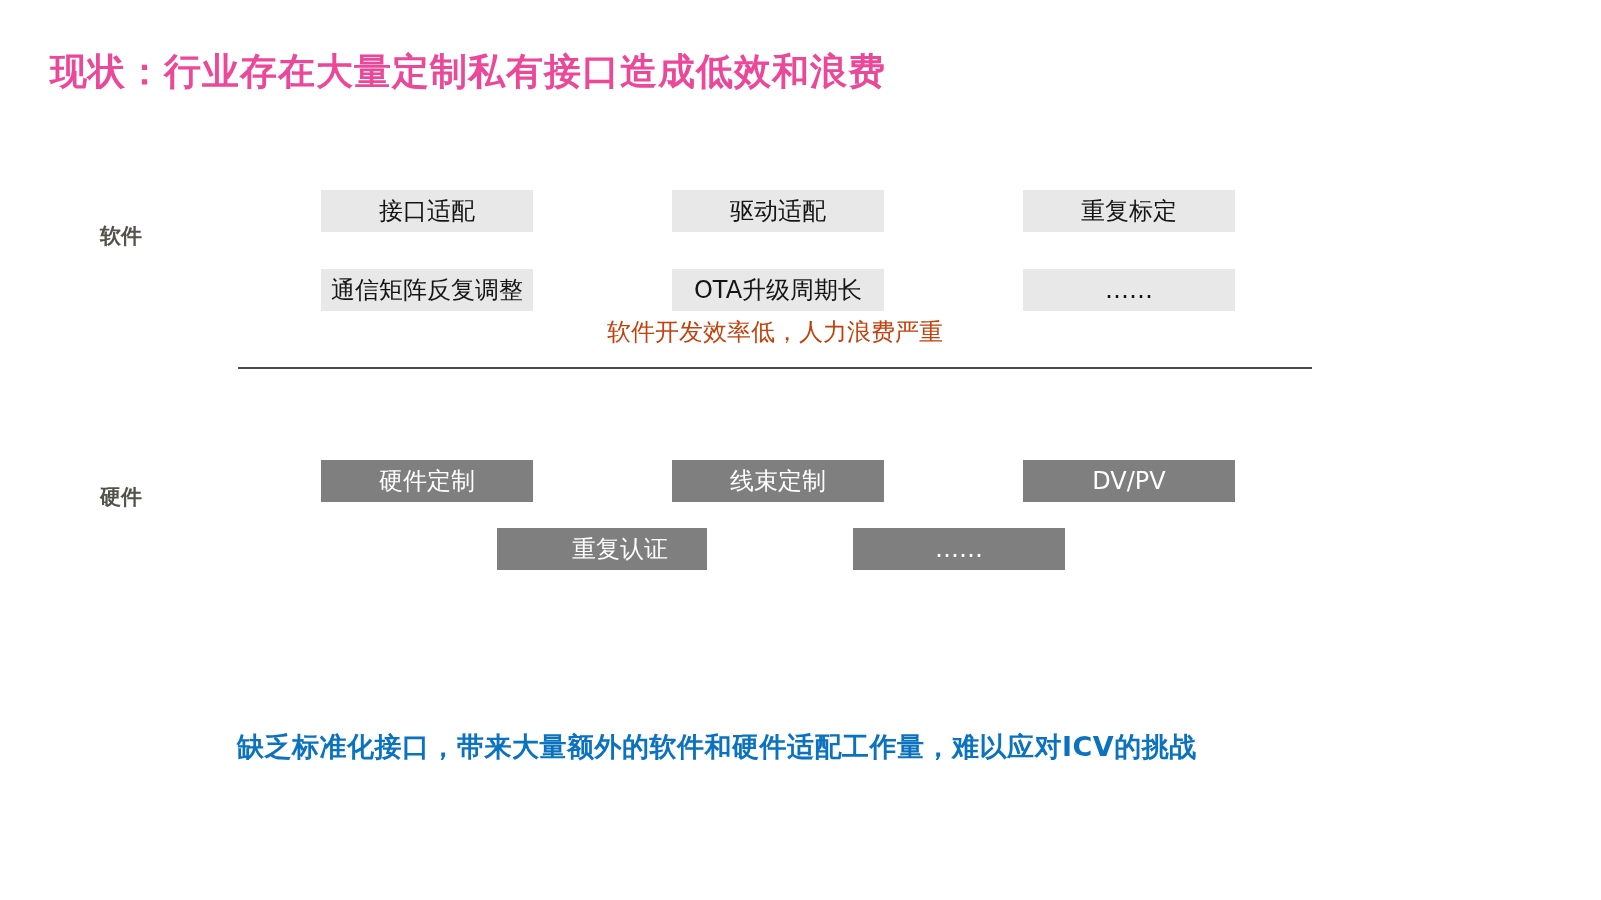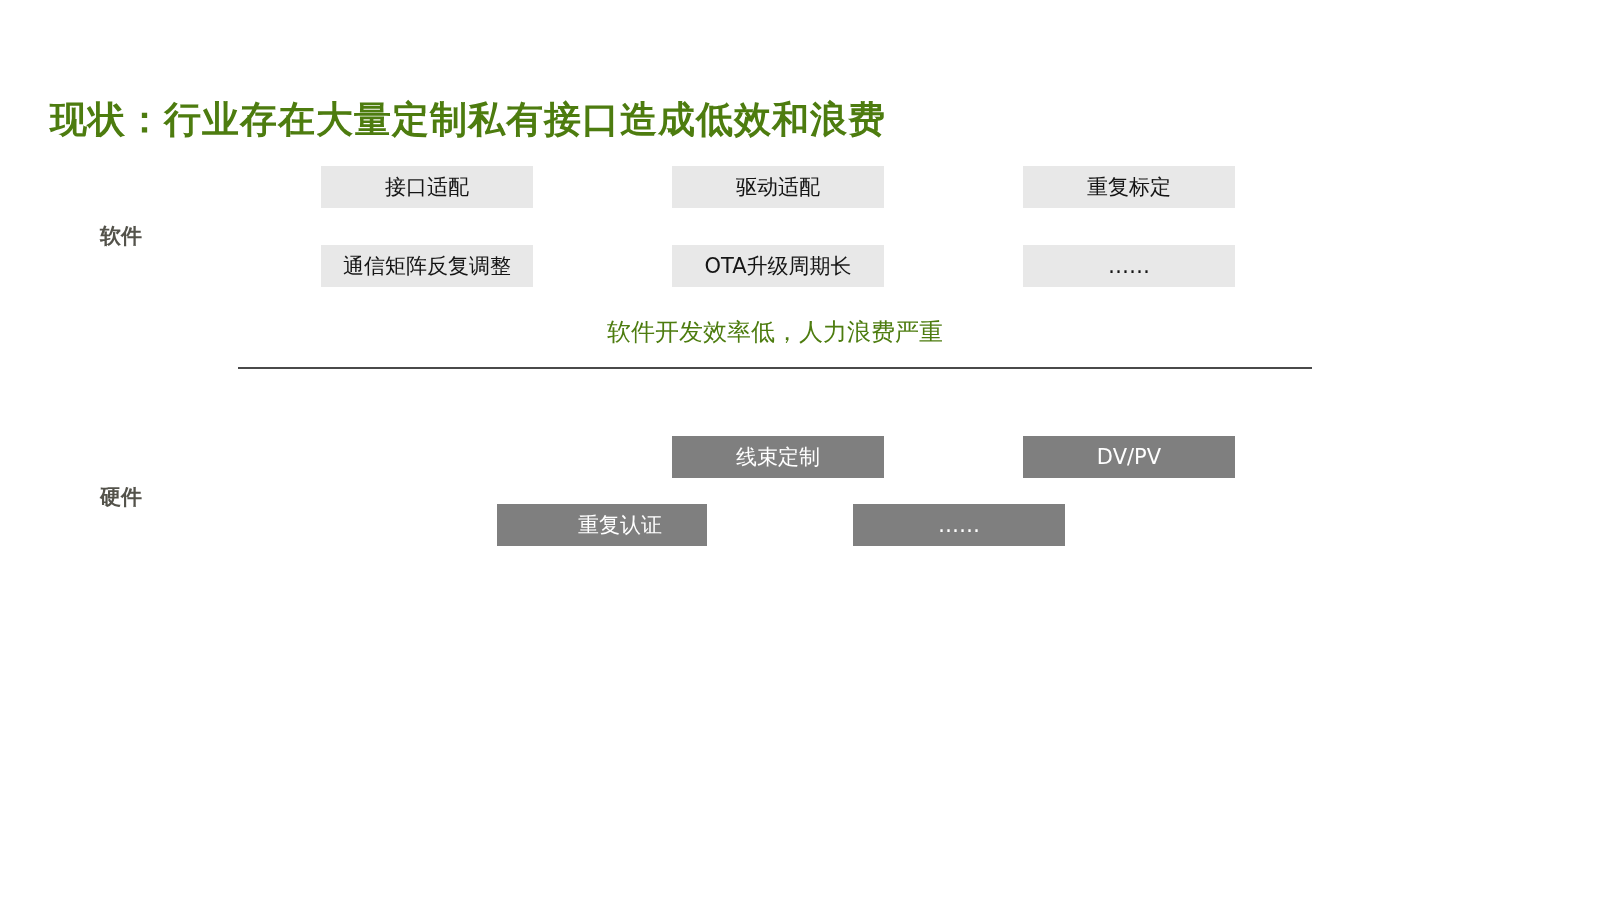--- a/index.html
+++ b/index.html
@@ -3,56 +3,56 @@
 <meta charset="utf-8">
 <style>
   * { margin: 0; padding: 0; box-sizing: border-box; }
   html, body { width: 1601px; height: 900px; background: #ffffff; overflow: hidden; }
   body { font-family: "DejaVu Sans", "Liberation Sans", sans-serif; position: relative; }
 
   .slide { position: absolute; inset: 0; width: 1601px; height: 900px; background: #fff; }
 
   .title {
     position: absolute; left: 50px; top: 47px;
-    font-size: 37px; font-weight: bold; color: #4d7c0f;
-    letter-spacing: 1px; white-space: nowrap; margin-top: 48px;
+    font-size: 37px; font-weight: bold; color: #ec4899;
+    letter-spacing: 1px; white-space: nowrap;
   }
 
   .section-label {
     position: absolute; left: 100px;
     font-size: 21px; font-weight: bold; color: #53524a;
     white-space: nowrap;
   }
   .label-software { top: 222px; }
   .label-hardware { top: 483px; }
 
   .box {
     position: absolute; height: 42px; width: 212px;
     display: flex; align-items: center; justify-content: center;
-    font-size: 21px; white-space: nowrap;
+    font-size: 24px; white-space: nowrap; margin-top: 24px;
   }
   .box-light { background: #e8e8e8; color: #151515; }
   .box-dark  { background: #7f7f7f; color: #ffffff; }
 
   
   .sw-r1 { top: 166px; }
   .sw-r2 { top: 245px; }
   
   .hw-r1 { top: 436px; }
   .hw-r2 { top: 504px; }
 
   .col-1 { left: 321px; }
   .col-2 { left: 672px; }
   .col-3 { left: 1023px; }
   .hw-off-1 { left: 497px; width: 210px; padding-left: 36px; }
   .hw-off-2 { left: 853px; width: 212px; }
 
   .summary {
     position: absolute; left: 238px; width: 1074px;
-    text-align: center; font-size: 24px; color: #4d7c0f;
+    text-align: center; font-size: 24px; color: #c2410c;
     white-space: nowrap;
   }
   .summary-software { top: 316px; }
   .summary-hardware { top: 565px; }
 
   .divider {
     position: absolute; left: 238px; top: 367px;
     width: 1074px; height: 2px; background: #4a4a4a;
   }
 
@@ -78,21 +78,23 @@
   <div class="box box-light sw-r2 col-1">通信矩阵反复调整</div>
   <div class="box box-light sw-r2 col-2">OTA升级周期长</div>
   <div class="box box-light sw-r2 col-3">……</div>
 
   <div class="summary summary-software">软件开发效率低，人力浪费严重</div>
 
   <div class="divider"></div>
 
   <div class="section-label label-hardware">硬件</div>
 
+  <div class="box box-dark hw-r1 col-1">硬件定制</div>
   <div class="box box-dark hw-r1 col-3">DV/PV</div>
   <div class="box box-dark hw-r1 col-2">线束定制</div>
 
   <div class="box box-dark hw-r2 hw-off-1">重复认证</div>
   <div class="box box-dark hw-r2 hw-off-2">……</div>
 
 
+  <div class="conclusion">缺乏标准化接口，带来大量额外的软件和硬件适配工作量，难以应对ICV的挑战</div>
 
 </div>
 
 </body></html>

